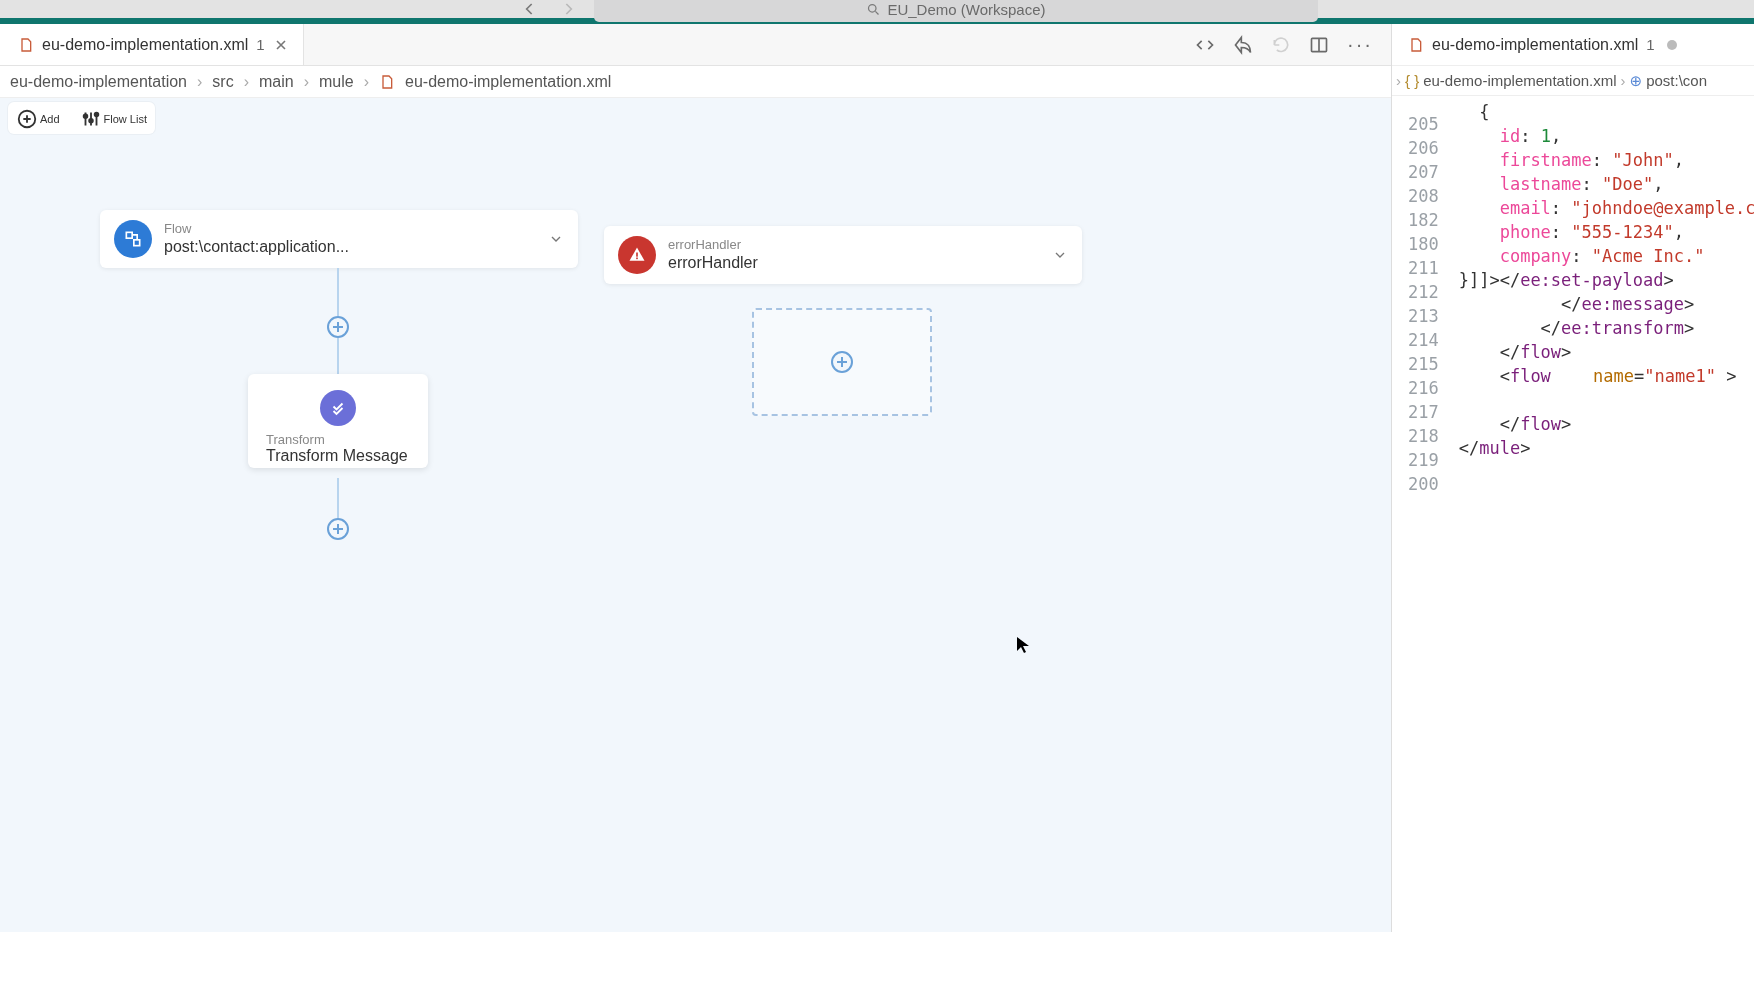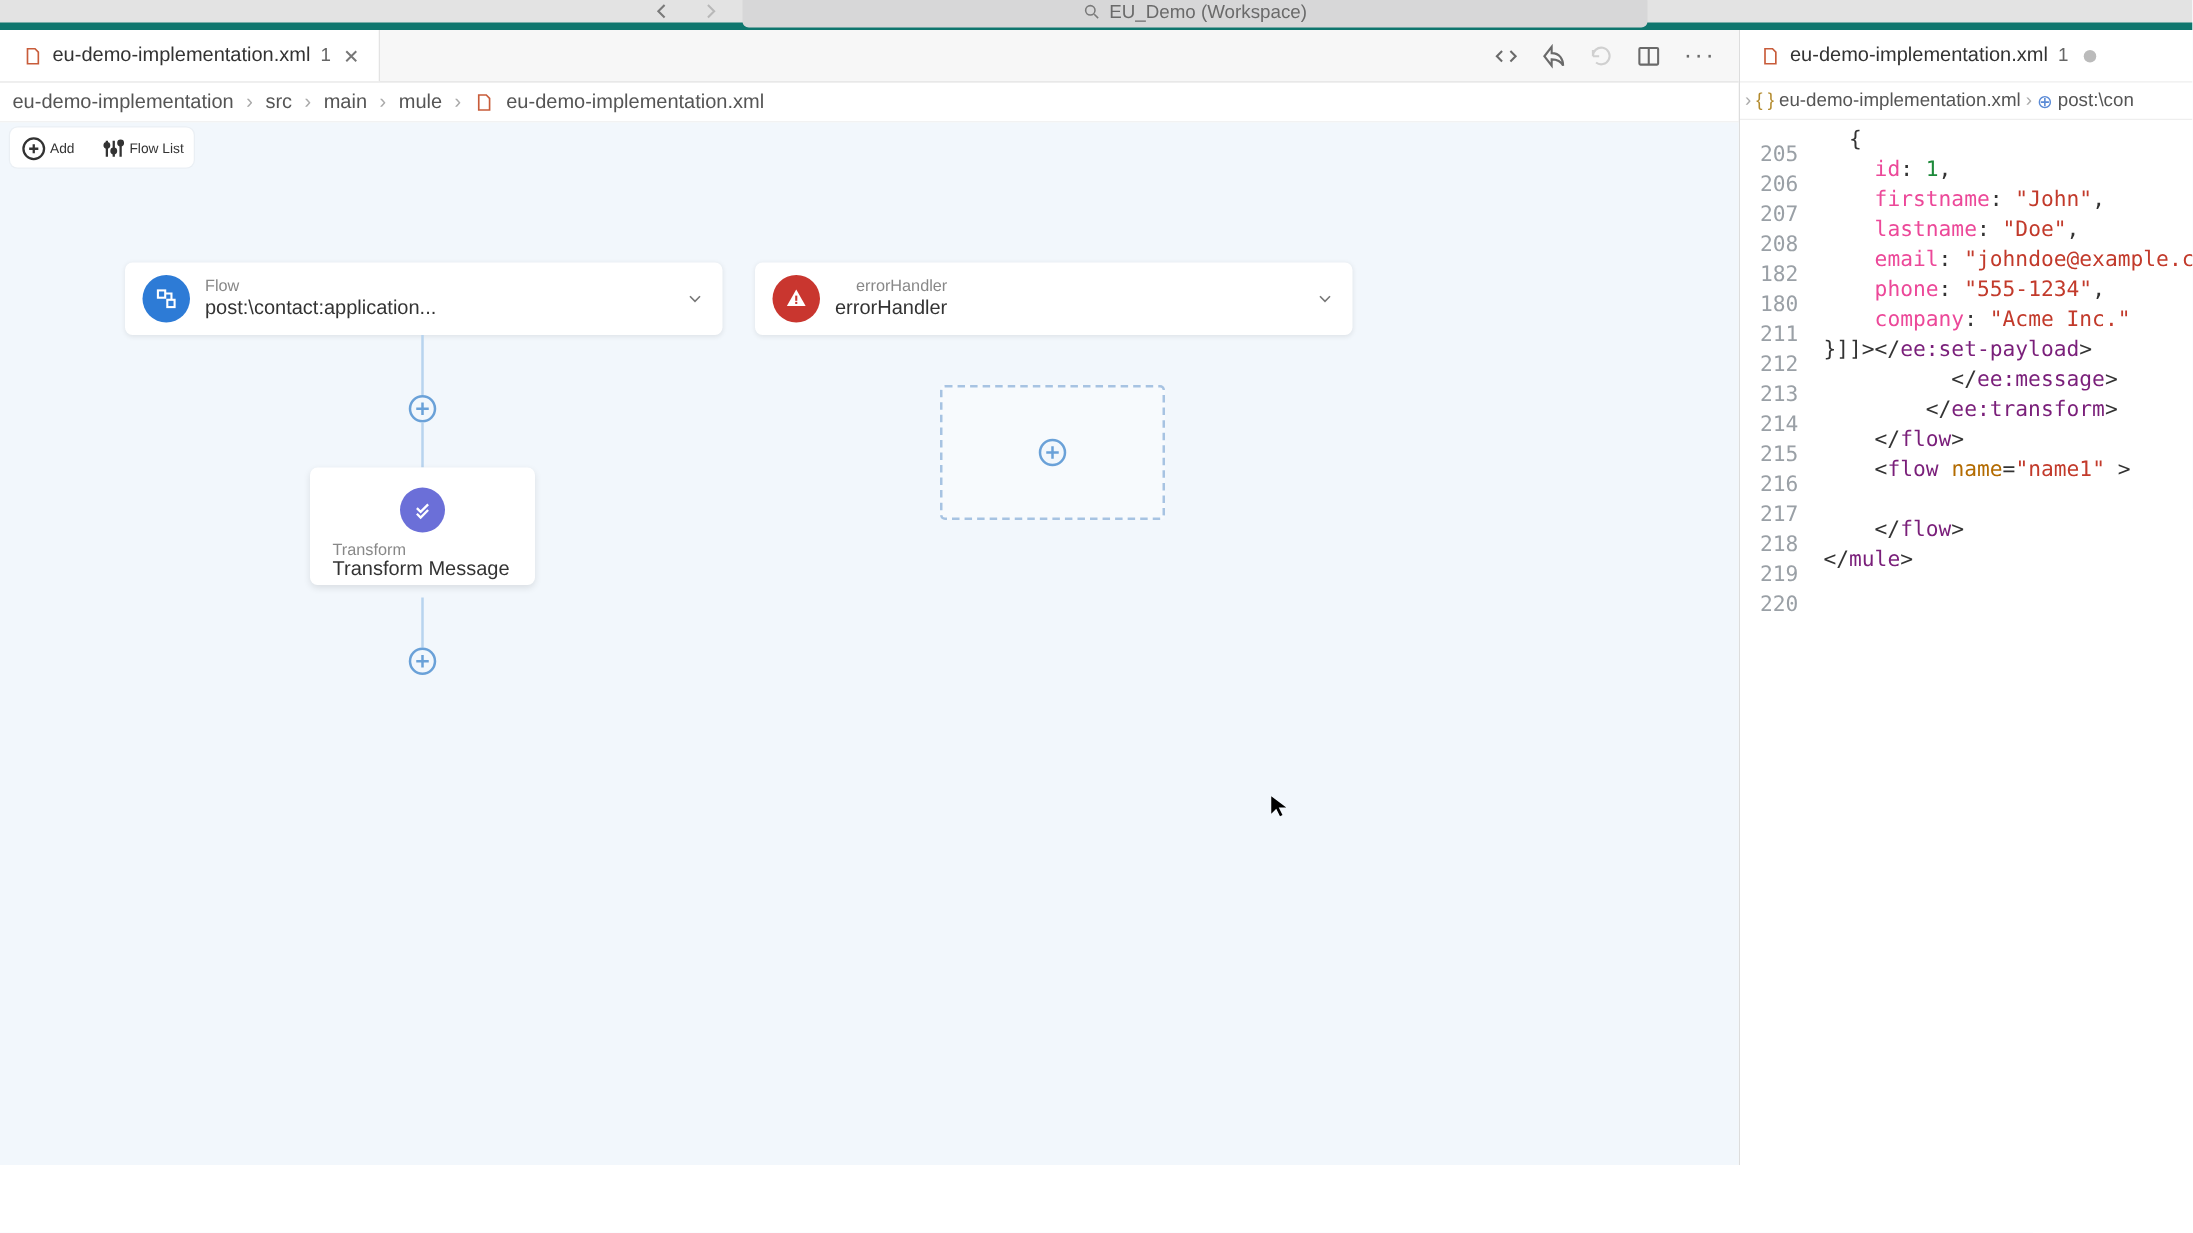--- a/index.html
+++ b/index.html
@@ -38,21 +38,21 @@
 .node-type { font-size:13px;color:#888; }
 .node-name { font-size:16px;color:#333; }
 .dropzone { position:absolute; border:2px dashed #a7c3e2; border-radius:4px; display:flex;align-items:center;justify-content:center; background:rgba(255,255,255,0.4); }
 .right-pane { flex:1; display:flex; flex-direction:column; min-width:0; }
 .right-tab { height:42px; display:flex; align-items:center; padding:0 16px; gap:8px; font-size:16px; color:#333; border-bottom:1px solid #eee; }
 .dot-unsaved { width:10px;height:10px;border-radius:50%;background:#bbb;margin-left:4px; }
 .right-crumbs { height:30px;display:flex;align-items:center;padding:0 4px;font-size:15px;color:#555;border-bottom:1px solid #eee;gap:4px;overflow:hidden;white-space:nowrap; }
 .code-area { flex:1; display:flex; font-family:ui-monospace,Menlo,Consolas,monospace; font-size:17px; overflow:hidden; }
 .gutter { background:#fff; color:#9aa0a6; text-align:right; padding:4px 14px 0 16px; line-height:24px; user-select:none;margin-top:12px; }
 .code { padding:4px 0 0 6px; line-height:24px; white-space:pre; color:#333; }
-.t-key{color:#ec4899;} .t-num{color:#1d8a3a;} .t-str{color:#c23a2b;} .t-tag{color:#7a1f7a;} .t-attr{color:#b36b00;}
+.t-key{color:#ec4899;} .t-num{color:#1d8a3a;} .t-str{color:#c23a2b;} .t-tag{color:#7a1f7a;} .t-attr{color:#b36b00;margin-left:32px;}
 svg { display:block; }
 </style>
 </head>
 <body>
 
 <div class="titlebar">
   <div class="nav-arrows">
     <span>
         <svg viewBox="0 0 24 24" stroke-width="2">
           <path d="M14 6l-6 6 6 6"></path>
@@ -163,21 +163,21 @@
           <div class="card-type">Flow</div>
           <div class="card-name">post:\contact:application...</div>
         </div>
         <span class="card-chev">
             <svg width="16" height="16" viewBox="0 0 24 24" fill="none" stroke="#777" stroke-width="2">
               <path d="M6 9l6 6 6-6"></path>
             </svg>
           </span>
       </div>
 
-      <div class="card" style="left:604px;top:112px;width:478px;height:58px;text-align:right;">
+      <div class="card" style="left:604px;top:128px;width:478px;height:58px;">
         <div class="card-icon" style="background:#c9362f;">
           <svg width="20" height="20" viewBox="0 0 24 24" fill="#fff">
               <path d="M12 3l9 16H3z"></path>
               <rect x="11" y="9" width="2" height="5" fill="#c9362f"></rect>
               <rect x="11" y="15" width="2" height="2" fill="#c9362f"></rect>
             </svg>
         </div>
         <div class="card-labels">
           <div class="card-type">errorHandler</div>
           <div class="card-name">errorHandler</div>
@@ -244,18 +244,18 @@
           <div>180</div>
           <div>211</div>
           <div>212</div>
           <div>213</div>
           <div>214</div>
           <div>215</div>
           <div>216</div>
           <div>217</div>
           <div>218</div>
           <div>219</div>
-          <div>220</div>
+          <div>200</div>
         </div>
       <div class="code" id="code"><div>  {</div><div>    <span class="t-key">id</span>: <span class="t-num">1</span>,</div><div>    <span class="t-key">firstname</span>: <span class="t-str">"John"</span>,</div><div>    <span class="t-key">lastname</span>: <span class="t-str">"Doe"</span>,</div><div>    <span class="t-key">email</span>: <span class="t-str">"johndoe@example.com"</span>,</div><div>    <span class="t-key">phone</span>: <span class="t-str">"555-1234"</span>,</div><div>    <span class="t-key">company</span>: <span class="t-str">"Acme Inc."</span></div><div>}]]&gt;&lt;/<span class="t-tag">ee:set-payload</span>&gt;</div><div>          &lt;/<span class="t-tag">ee:message</span>&gt;</div><div>        &lt;/<span class="t-tag">ee:transform</span>&gt;</div><div>    &lt;/<span class="t-tag">flow</span>&gt;</div><div>    &lt;<span class="t-tag">flow</span> <span class="t-attr">name</span>=<span class="t-str">"name1"</span> &gt;</div><div>&nbsp;</div><div>    &lt;/<span class="t-tag">flow</span>&gt;</div><div>&lt;/<span class="t-tag">mule</span>&gt;</div><div>&nbsp;</div></div>
     </div>
   </div>
 </div>
 
 </body></html>

